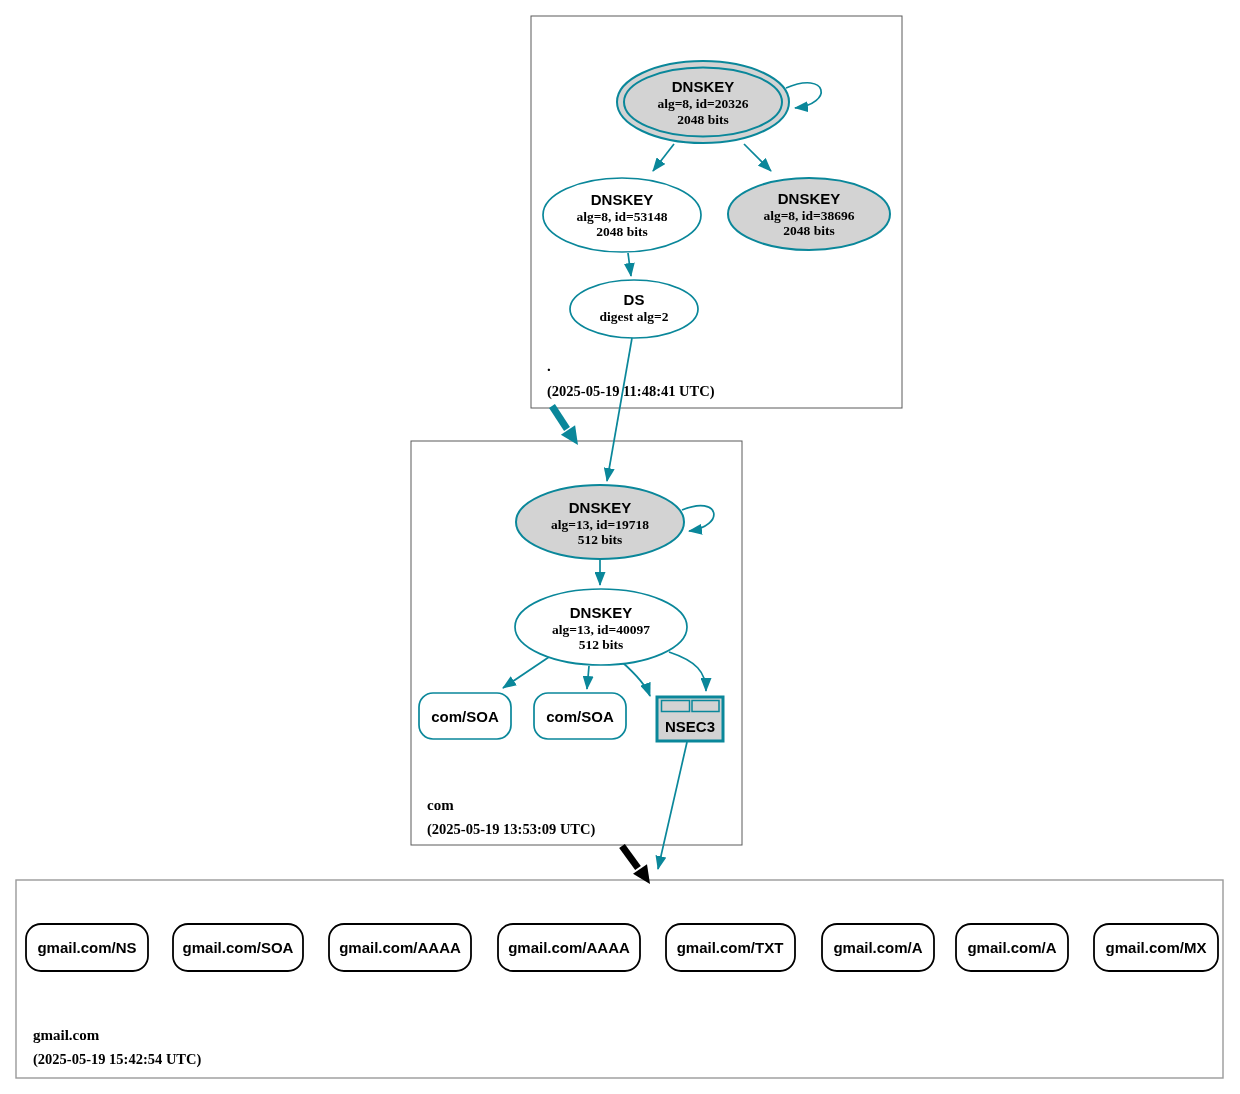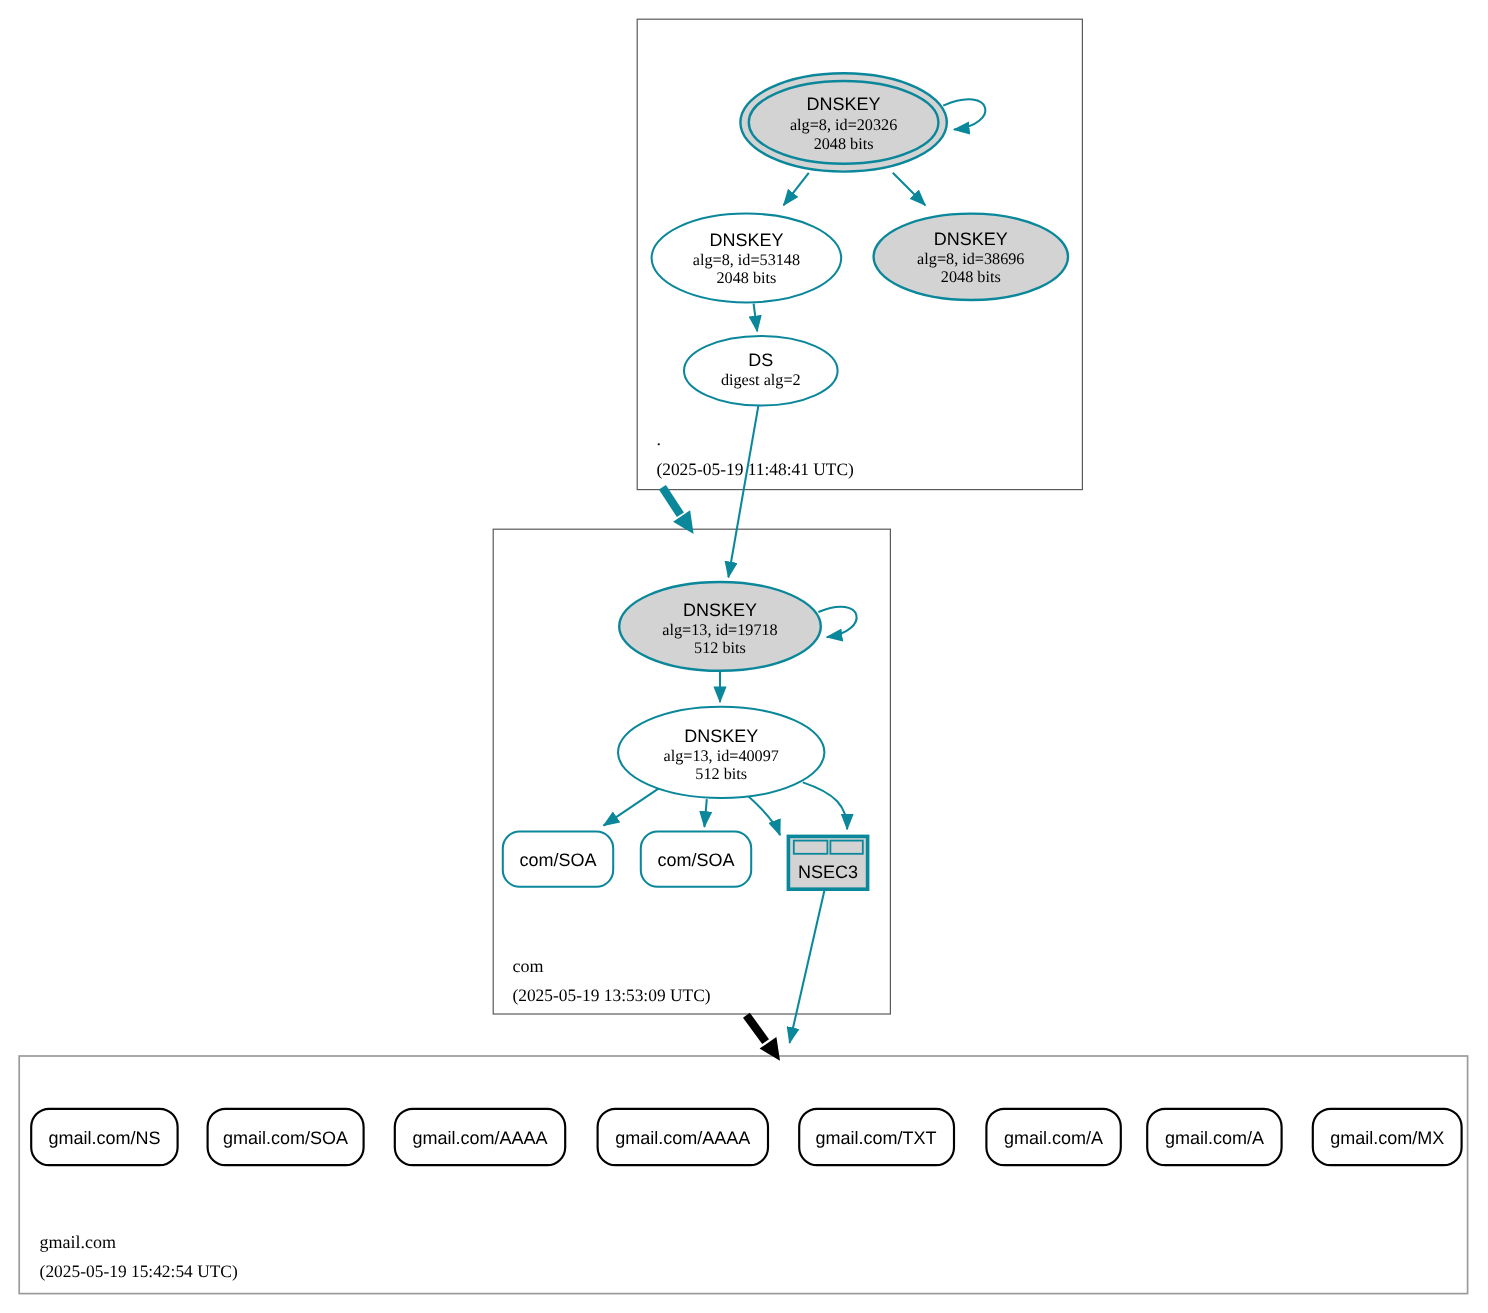--- a/index.html
+++ b/index.html
@@ -1,16 +1,16 @@
 <!DOCTYPE html>
 <html><head>
 <meta charset="utf-8">
 <style>
   html,body{margin:0;padding:0;background:#ffffff;}
-  .canvas{position:relative;width:1240px;height:1094px;background:#ffffff;overflow:hidden;}
+  .canvas{position:relative;width:1240px;height:1094px;background:#ffffff;overflow:hidden;font-weight:bold;}
   svg{display:block;}
   text{fill:#000000;}
   .node-title{font-family:"Liberation Sans",sans-serif;font-size:15px;text-anchor:middle;}
   .node-detail{font-family:"Liberation Serif",serif;font-size:13.5px;text-anchor:middle;}
   .rrset-label{font-family:"Liberation Sans",sans-serif;font-size:15px;text-anchor:middle;}
   .zone-label{font-family:"Liberation Serif",serif;font-size:15px;text-anchor:start;}
   .zone-ts{font-family:"Liberation Serif",serif;font-size:14.5px;text-anchor:start;}
   .zone-box{fill:#ffffff;stroke:#5a5a5a;stroke-width:1;}
   .zone-box-light{fill:#ffffff;stroke:#9a9a9a;stroke-width:1.4;}
   .edge{fill:none;stroke:#0a879a;stroke-width:1.7;}

